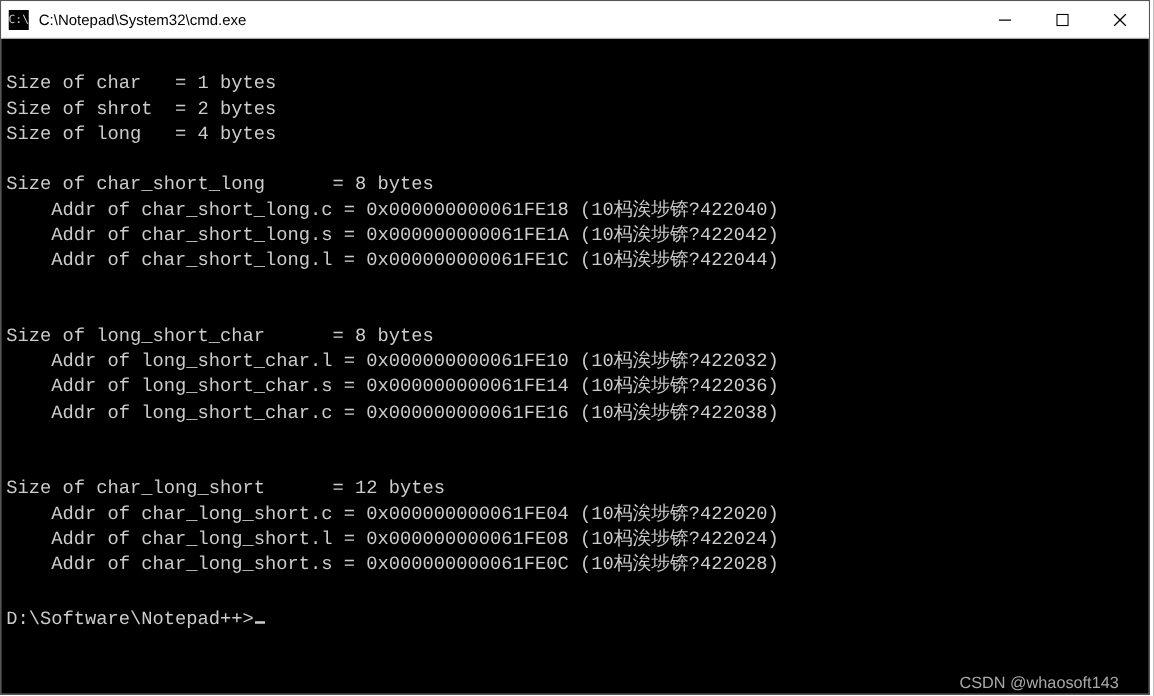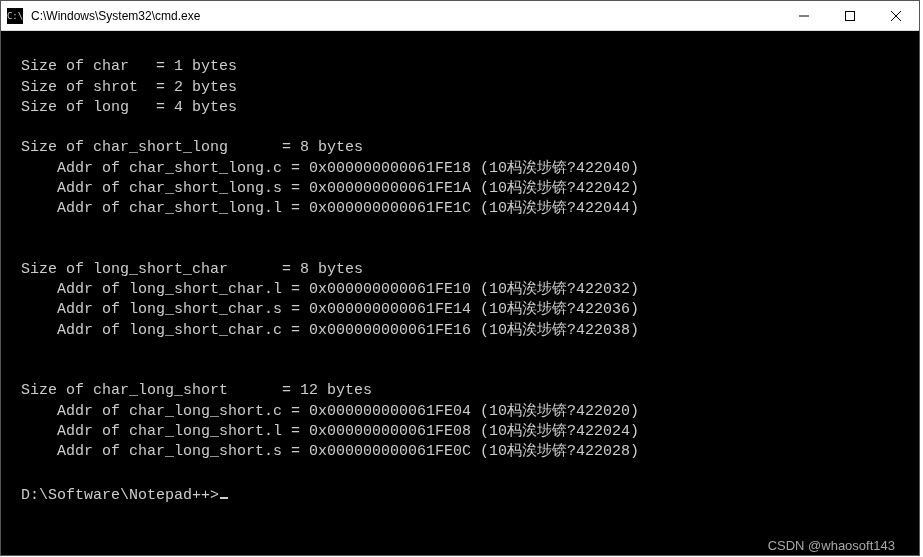--- a/index.html
+++ b/index.html
@@ -45,21 +45,21 @@
     display: flex; align-items: center; justify-content: center;
     font-size: 12px; color: #000;
   }
   .console {
     flex: 1;
     background: #000;
     color: #ccc;
     font-family: "NSimSun","SimSun","Consolas","Courier New", monospace;
     font-size: 15px;
     line-height: 1.35;
-    padding: 6px 4px 2px 20px;
+    padding: 6px 4px 2px 4px;
     white-space: pre;
     overflow: hidden;
     position: relative;
   }
   .cursor {
     display:inline-block;
     width: 8px; height: 16px;
     border-bottom: 2px solid #ccc;
     vertical-align: baseline;
     margin-left:1px;
@@ -76,21 +76,21 @@
 </style>
 </head>
 <body>
 
 <div class="window">
 
   <div class="titlebar">
     <div class="icon">
         <span>C:\</span>
       </div>
-    <div class="title">C:\Windows\System32\cmd.exe</div>
+    <div class="title">C:\Notepad\System32\cmd.exe</div>
     <div class="winbtns">
       <div class="winbtn">
         <svg width="10" height="10">
             <line x1="0" y1="5" x2="10" y2="5" stroke="#000" stroke-width="1"></line>
           </svg>
       </div>
       <div class="winbtn">
         <svg width="10" height="10">
             <rect x="0.5" y="0.5" width="9" height="9" fill="none" stroke="#000" stroke-width="1"></rect>
           </svg>

